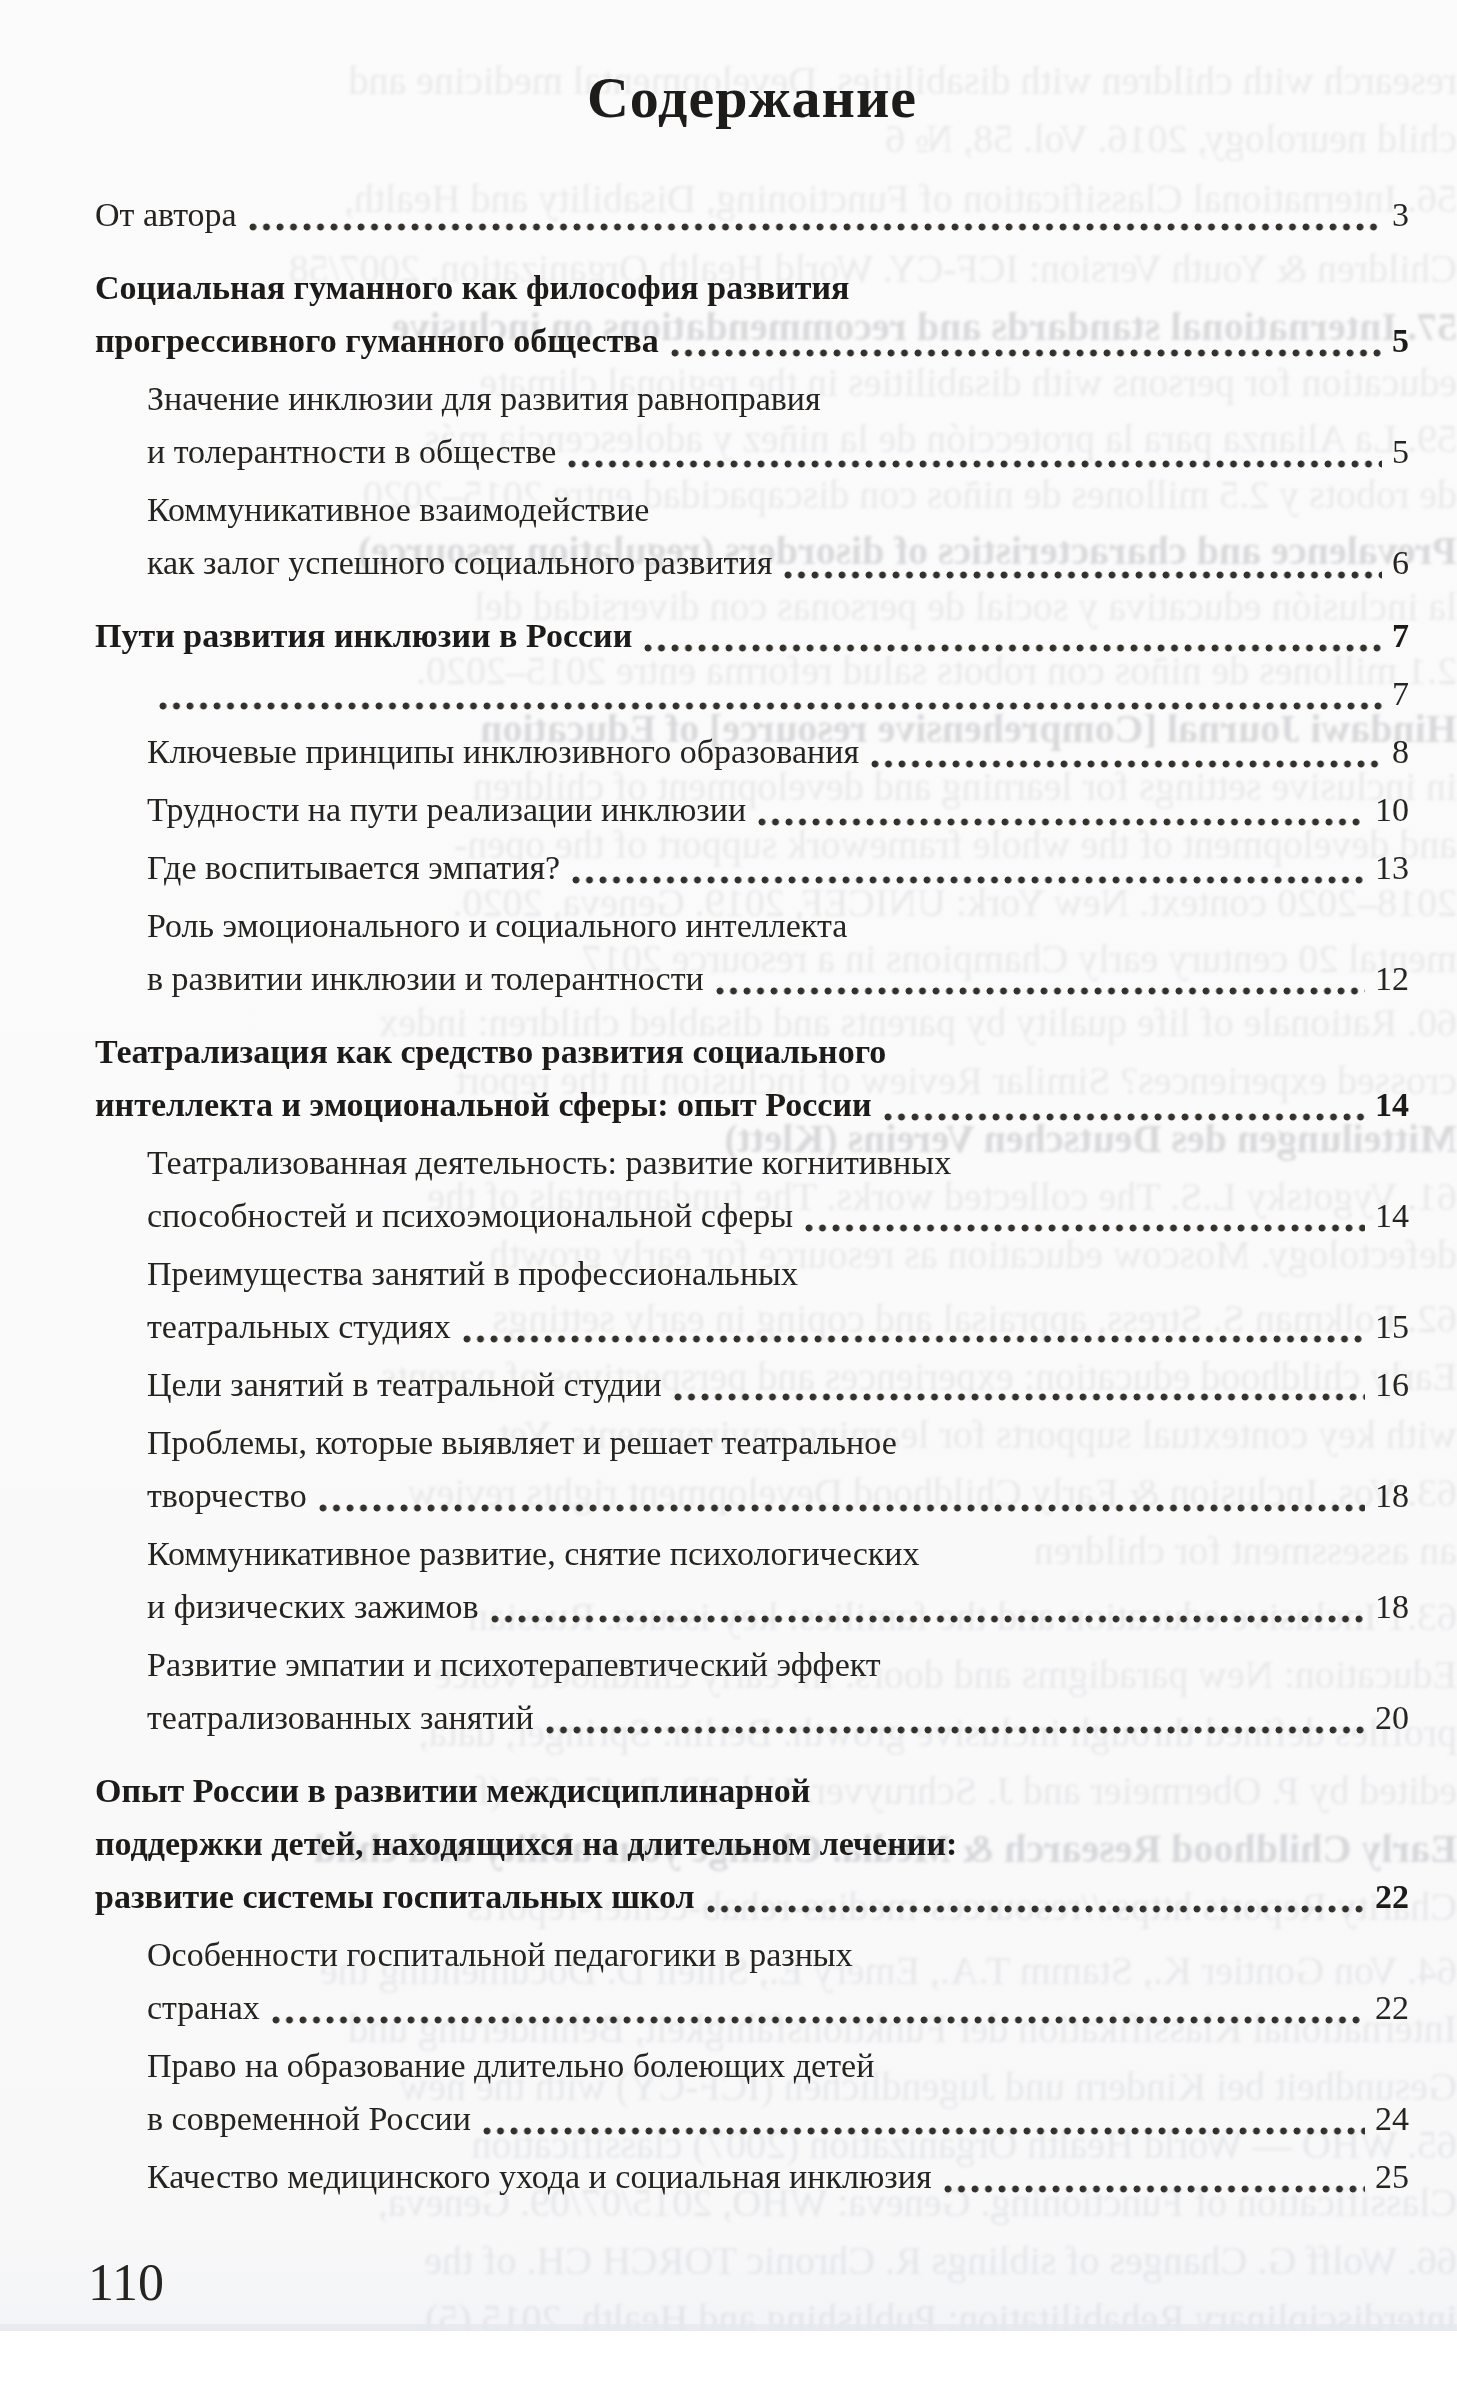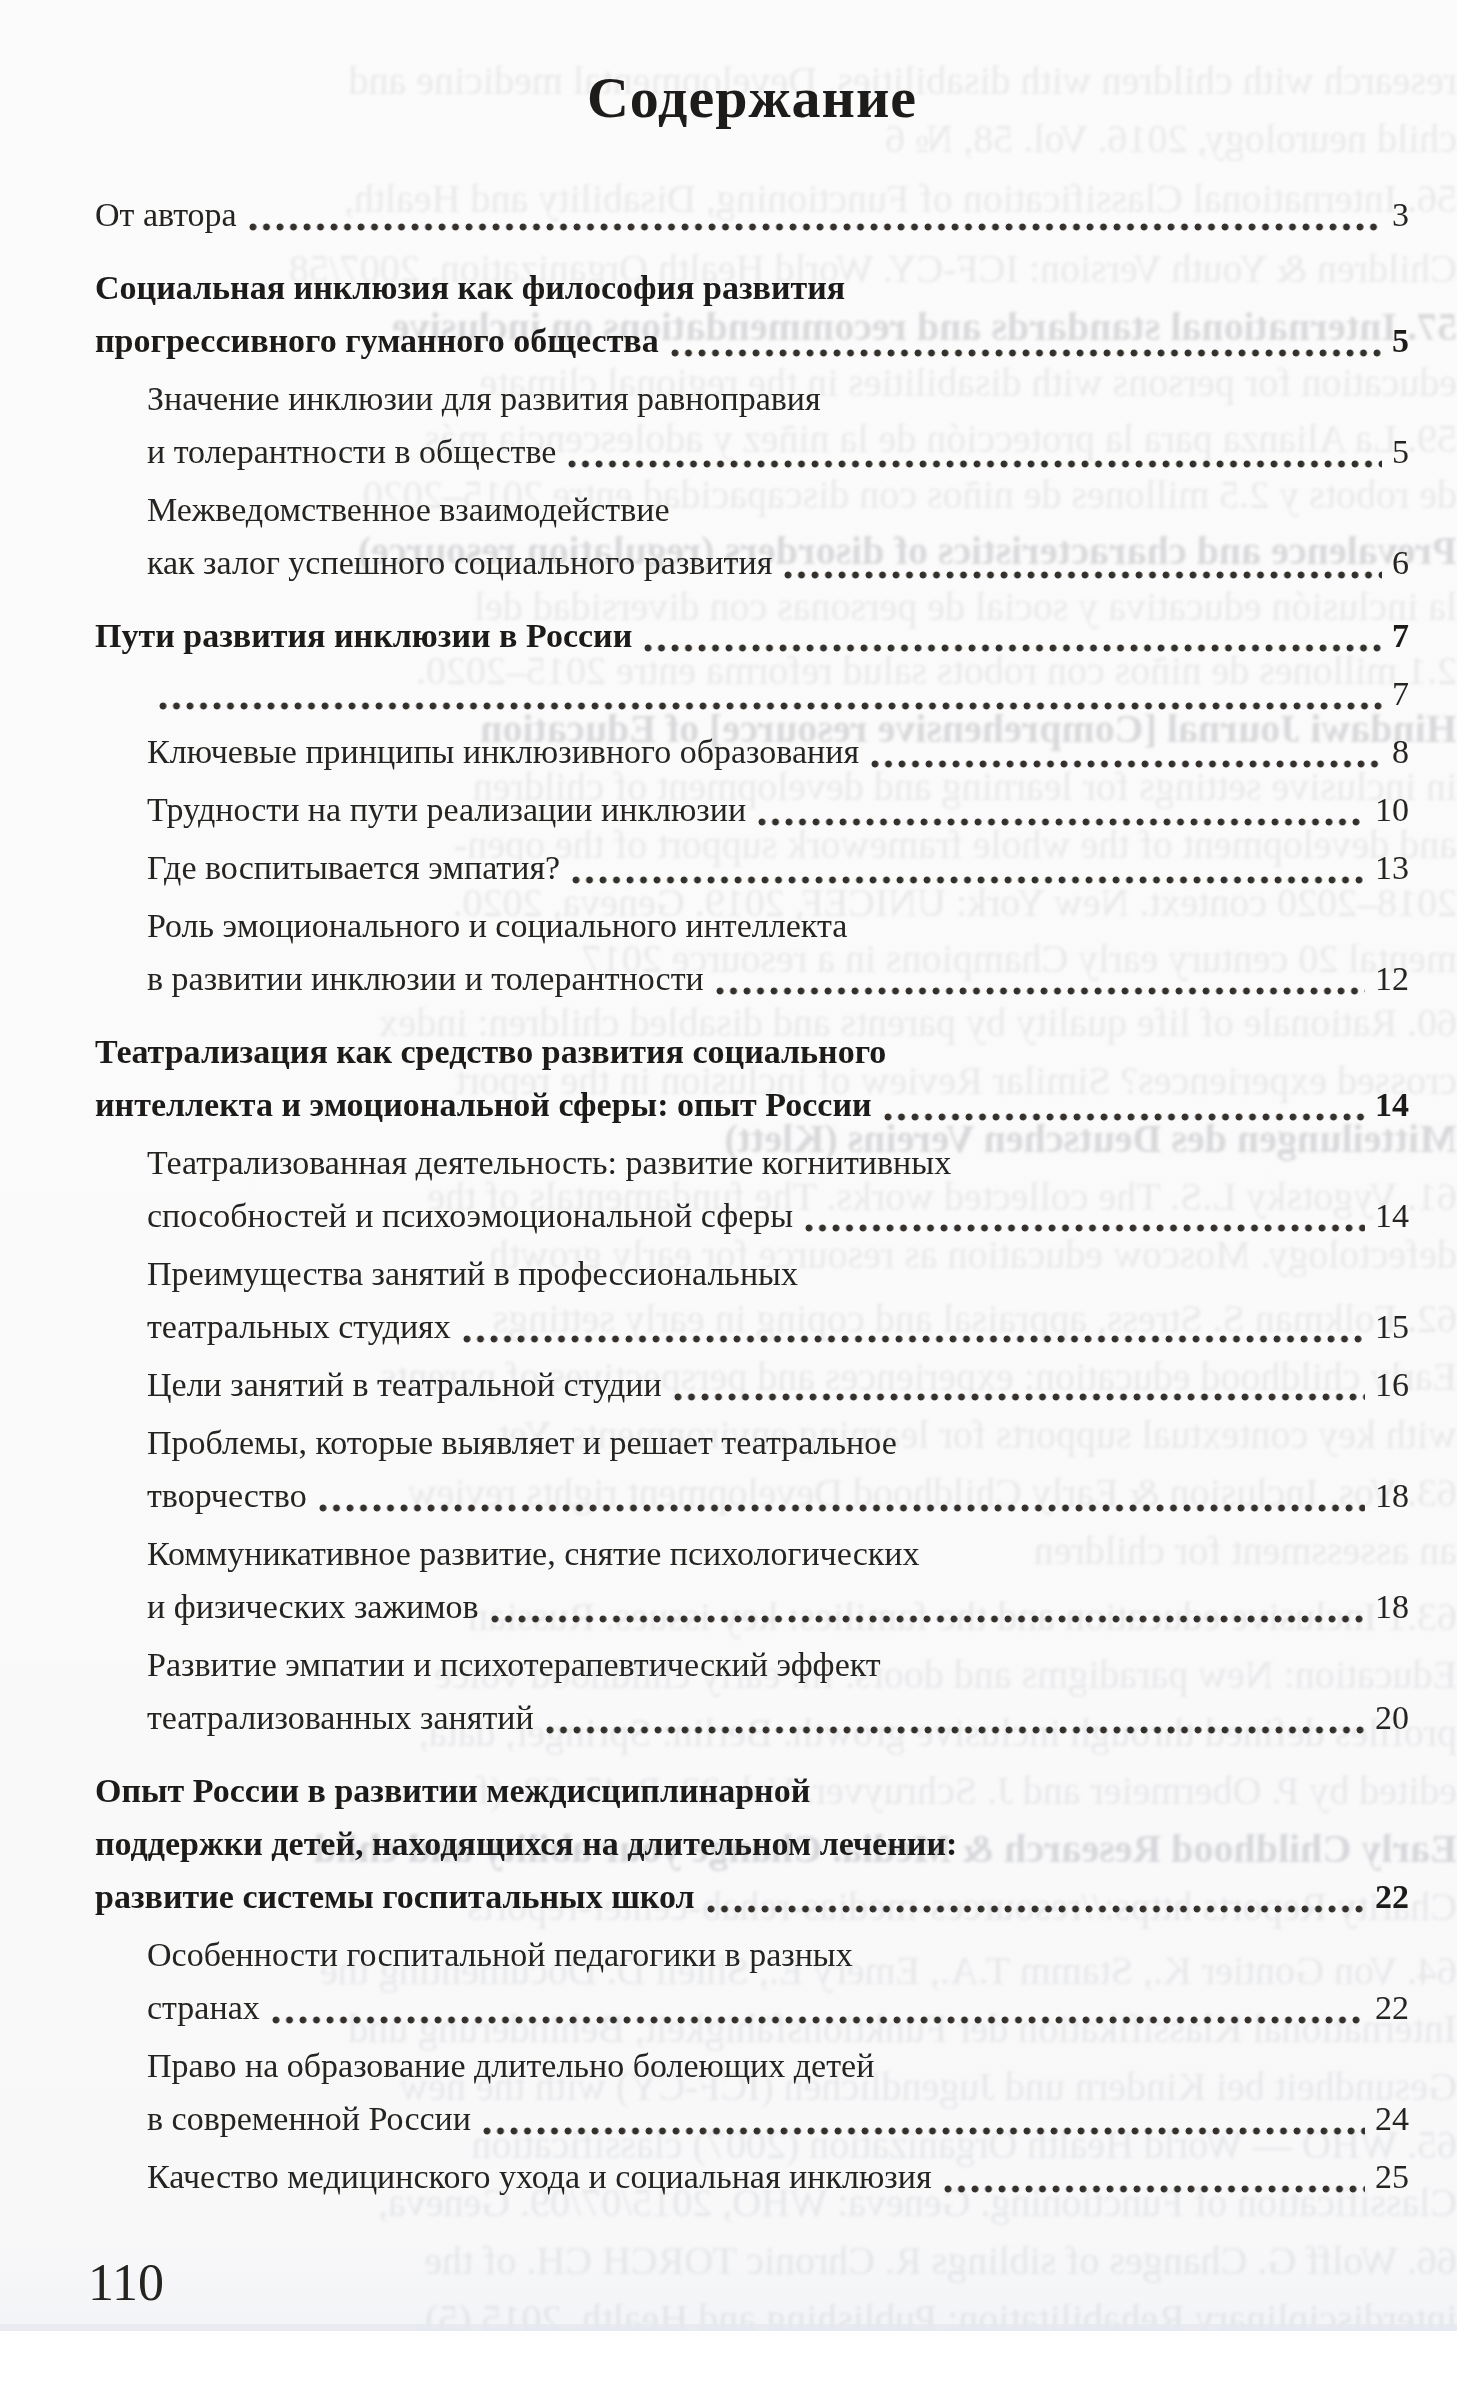--- a/index.html
+++ b/index.html
@@ -150,41 +150,41 @@
     <div class="toc" id="toc">
         <div class="toc-entry">
           <div class="toc-line">
             <span class="t">От автора</span>
             <span class="leader"></span>
             <span class="pg">3</span>
           </div>
         </div>
         <div class="toc-entry bold">
           <div class="toc-line">
-            <span class="t">Социальная инклюзия как философия развития</span>
+            <span class="t">Социальная гуманного как философия развития</span>
           </div>
           <div class="toc-line">
             <span class="t">прогрессивного гуманного общества</span>
             <span class="leader"></span>
             <span class="pg">5</span>
           </div>
         </div>
         <div class="toc-entry indent">
           <div class="toc-line">
             <span class="t">Значение инклюзии для развития равноправия</span>
           </div>
           <div class="toc-line">
             <span class="t">и толерантности в обществе</span>
             <span class="leader"></span>
             <span class="pg">5</span>
           </div>
         </div>
         <div class="toc-entry indent">
           <div class="toc-line">
-            <span class="t">Межведомственное взаимодействие</span>
+            <span class="t">Коммуникативное взаимодействие</span>
           </div>
           <div class="toc-line">
             <span class="t">как залог успешного социального развития</span>
             <span class="leader"></span>
             <span class="pg">6</span>
           </div>
         </div>
         <div class="toc-entry bold">
           <div class="toc-line">
             <span class="t">Пути развития инклюзии в России</span>

